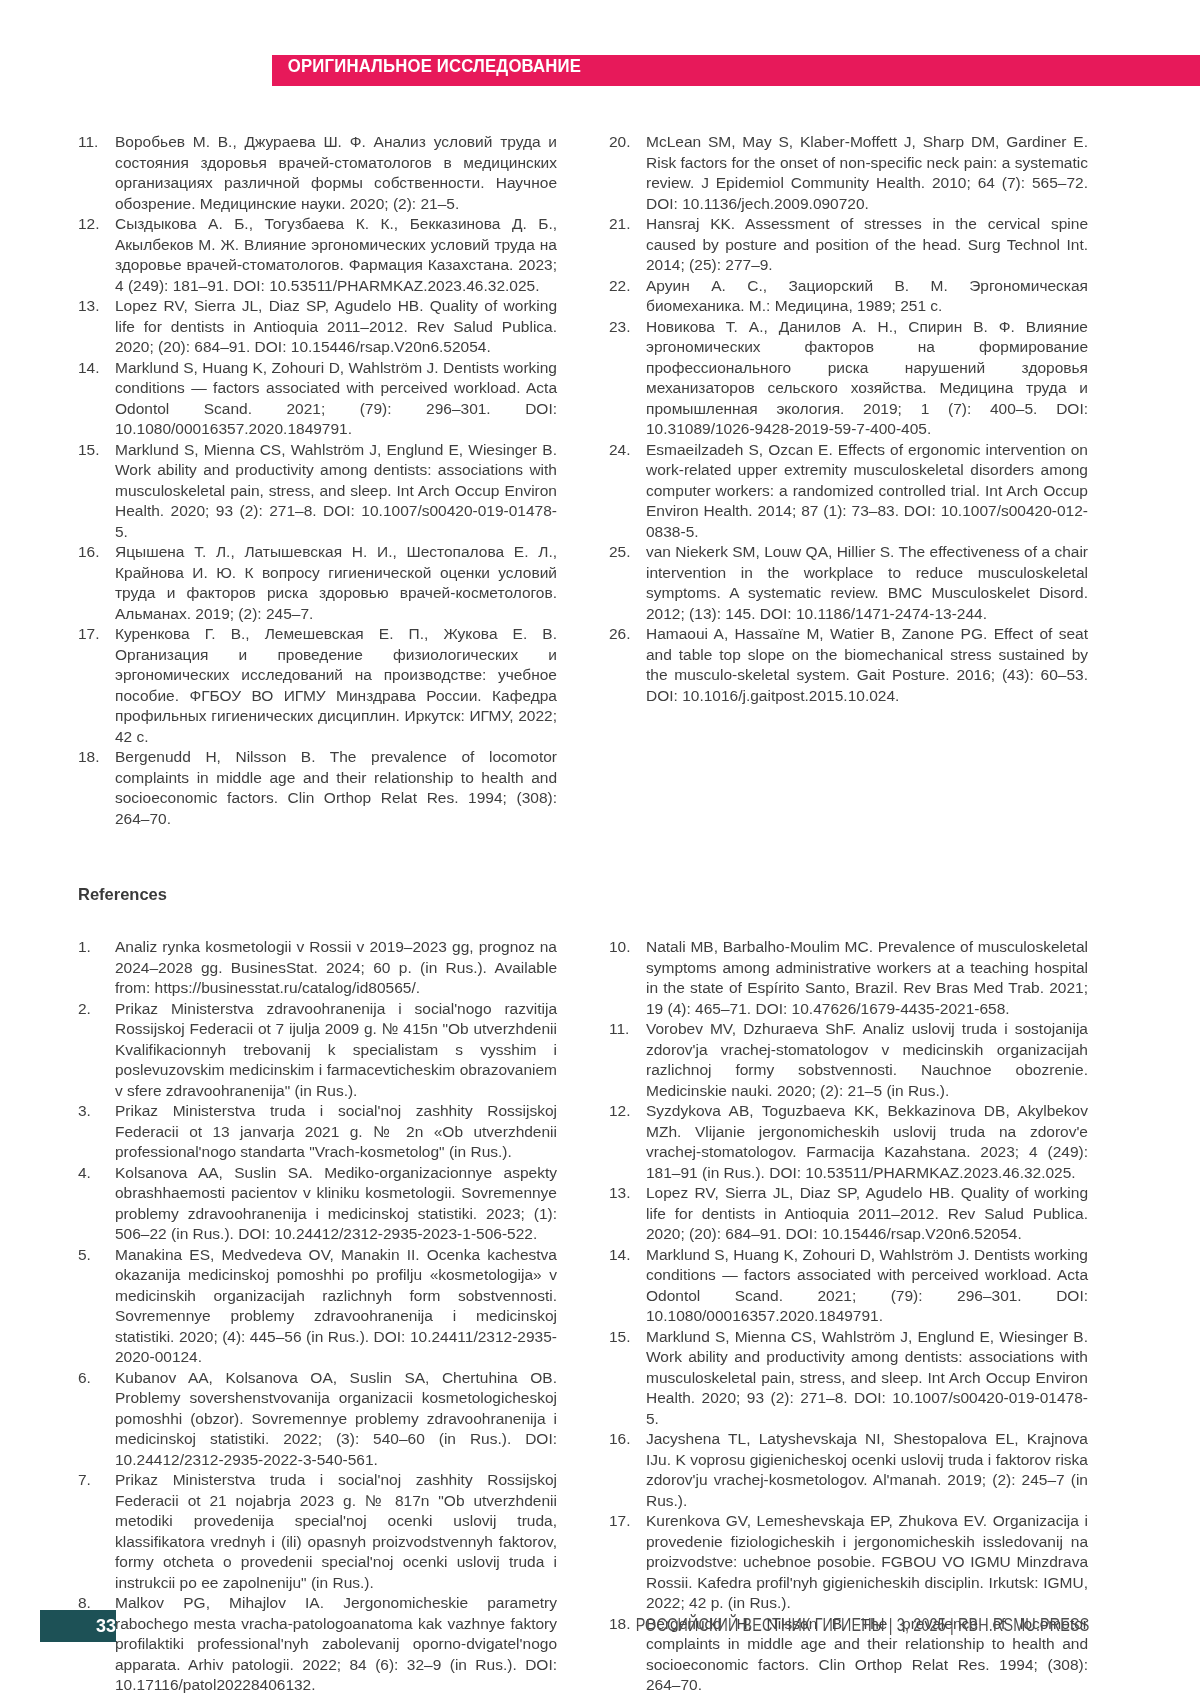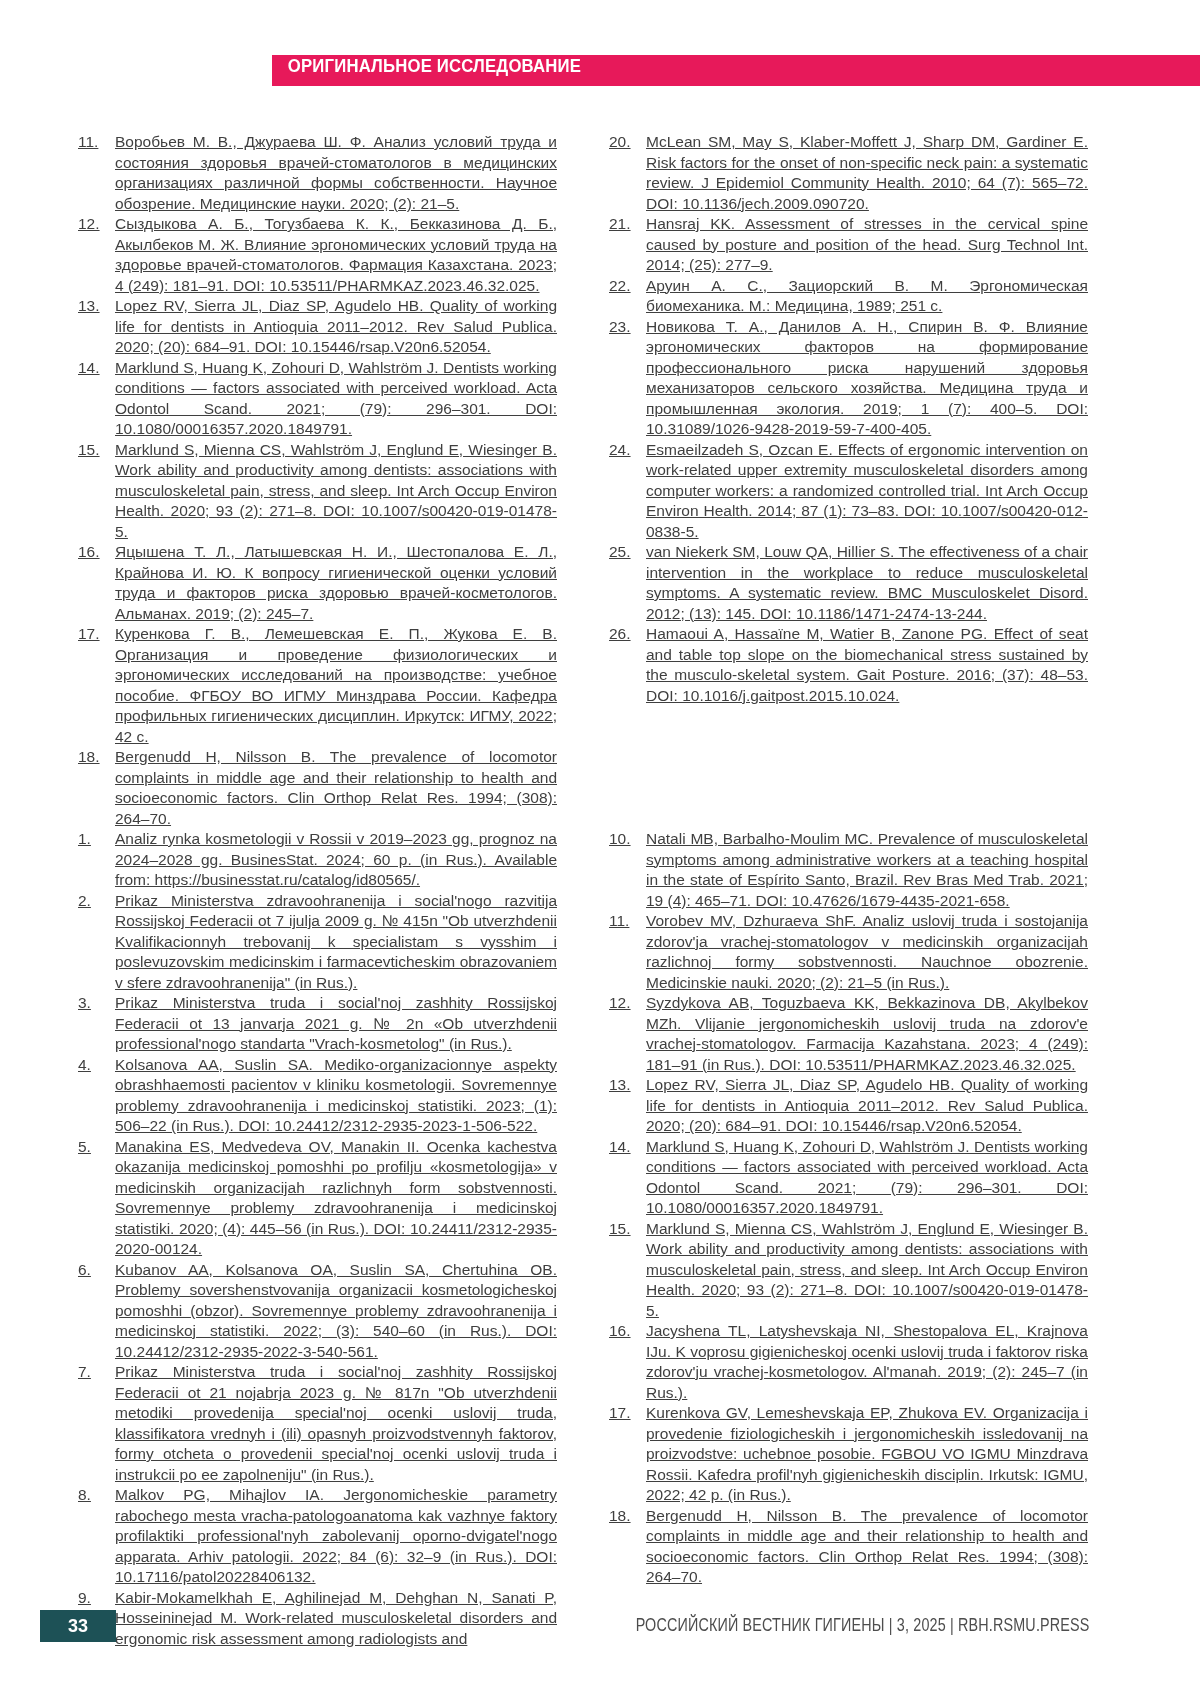--- a/index.html
+++ b/index.html
@@ -38,21 +38,20 @@
   }
   .content {
     position: absolute;
     left: 78px;
     right: 112px;
     top: 132px;
   }
   .two-col {
     display: flex;
     gap: 52px;
-    text-decoration: underline;
   }
   .col { flex: 1 1 0; min-width: 0; }
   .ref-item {
     display: flex;
     font-size: 15.5px;
     line-height: 20.5px;
   }
   .ref-num {
     flex: 0 0 37px;
     text-align: left;
@@ -82,21 +81,21 @@
   }
   .page-num-box {
     position: absolute;
     left: 40px;
     top: 0;
     width: 76px;
     height: 32px;
     background: #1d5156;
     display: flex;
     align-items: center;
-    justify-content: center;
+    justify-content: flex-end;
   }
   .page-num-box span {
     color: #ffffff;
     font-weight: bold;
     font-size: 18px;
   }
   .journal-line {
     position: absolute;
     right: 110px;
     top: 5px;
@@ -190,25 +189,26 @@
             <span class="ref-text">Esmaeilzadeh S, Ozcan E. Effects of ergonomic intervention on work-related upper extremity musculoskeletal disorders among computer workers: a randomized controlled trial. Int Arch Occup Environ Health. 2014; 87 (1): 73–83. DOI: 10.1007/s00420-012-0838-5.</span>
           </div>
 
           <div class="ref-item">
             <span class="ref-num">25.</span>
             <span class="ref-text">van Niekerk SM, Louw QA, Hillier S. The effectiveness of a chair intervention in the workplace to reduce musculoskeletal symptoms. A systematic review. BMC Musculoskelet Disord. 2012; (13): 145. DOI: 10.1186/1471-2474-13-244.</span>
           </div>
 
           <div class="ref-item">
             <span class="ref-num">26.</span>
-            <span class="ref-text">Hamaoui A, Hassaïne M, Watier B, Zanone PG. Effect of seat and table top slope on the biomechanical stress sustained by the musculo-skeletal system. Gait Posture. 2016; (37): 48–53. DOI: 10.1016/j.gaitpost.2015.10.024.</span>
+            <span class="ref-text">Hamaoui A, Hassaïne M, Watier B, Zanone PG. Effect of seat and table top slope on the biomechanical stress sustained by the musculo-skeletal system. Gait Posture. 2016; (43): 60–53. DOI: 10.1016/j.gaitpost.2015.10.024.</span>
           </div>
         </div>
     </section>
 
+    <h2 class="refs-heading">References</h2>
 
     <section class="two-col">
       <div class="col">
 
           <div class="ref-item">
             <span class="ref-num">1.</span>
             <span class="ref-text">Analiz rynka kosmetologii v Rossii v 2019–2023 gg, prognoz na 2024–2028 gg. BusinesStat. 2024; 60 p. (in Rus.). Available from: https://businesstat.ru/catalog/id80565/.</span>
           </div>
 
           <div class="ref-item">

